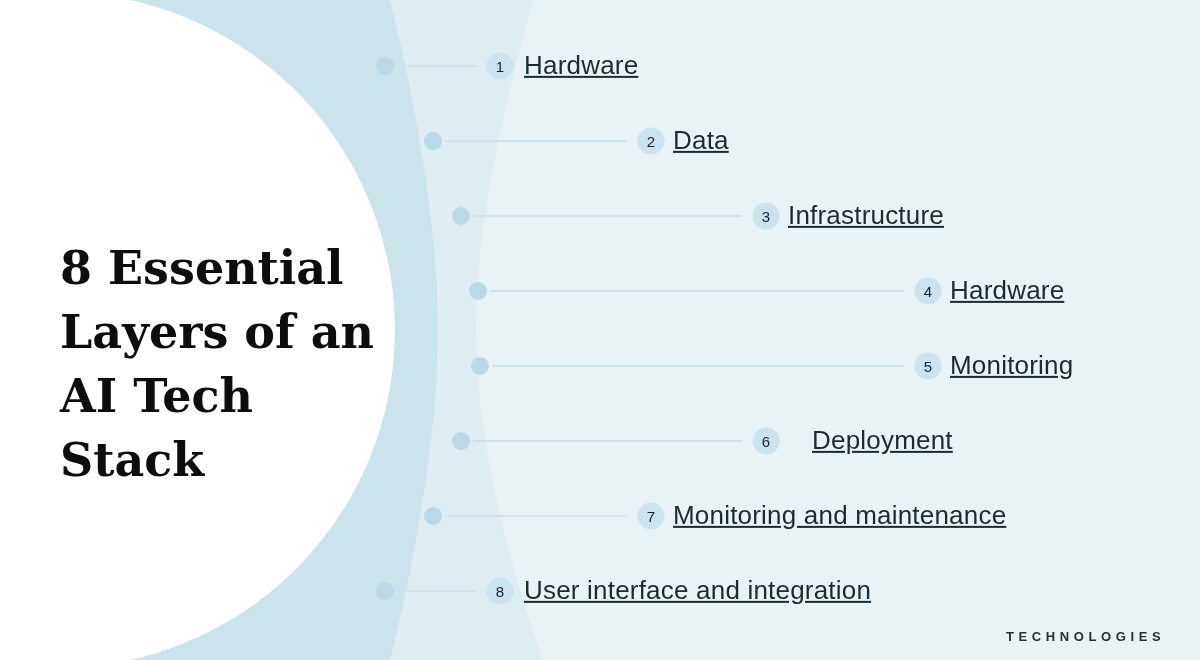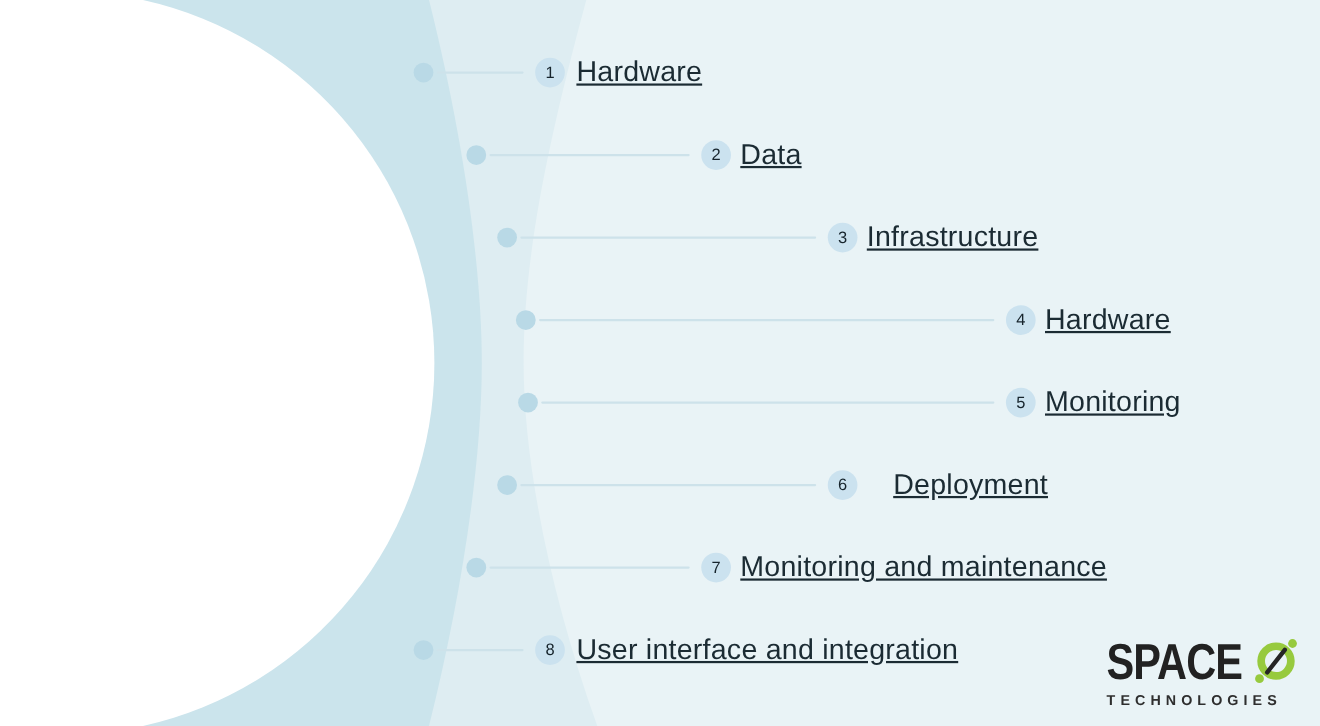--- a/index.html
+++ b/index.html
@@ -73,20 +73,25 @@
 
 <div class="canvas">
 
   <svg class="bg-svg" width="1200" height="660" viewBox="0 0 1200 660" aria-hidden="true">
     <rect x="0" y="0" width="1200" height="660" fill="var(--bg)"></rect>
     <path d="M533,0 C495,140 476,240 476,330 C476,420 500,540 543,660 L0,660 L0,0 Z" fill="var(--band-light)"></path>
     <path d="M390,0 C420,120 438,240 438,330 C438,420 420,540 390,660 L0,660 L0,0 Z" fill="var(--band-medium)"></path>
     <path d="M130,0 A338,338 0 0 1 130,660 L0,660 L0,0 Z" fill="var(--circle-white)"></path>
   </svg>
 
+  <div class="title">
+    <div>8 Essential</div>
+    <div>Layers of an</div>
+    <div>AI Tech Stack</div>
+  </div>
 
   <div class="row" style="top:66px">
     <span class="dot" style="left:376px"></span>
     <span class="connector" style="left:397px;width:79px"></span>
     <span class="badge" style="left:500px">
         <span>1</span>
       </span>
     <span class="label" style="left:524px">Hardware</span>
   </div>
 
@@ -147,25 +152,16 @@
   <div class="row" style="top:591px">
     <span class="dot" style="left:376px"></span>
     <span class="connector" style="left:397px;width:79px"></span>
     <span class="badge" style="left:500px">
         <span>8</span>
       </span>
     <span class="label" style="left:524px">User interface and integration</span>
   </div>
 
   <div class="logo">
-    <div class="logo-top">
-      <span class="logo-word">SPACE</span>
-      <span class="logo-o">
-        <span class="ring"></span>
-        <span class="slash"></span>
-        <span class="nub-tr"></span>
-        <span class="nub-bl"></span>
-      </span>
-    </div>
     <div class="logo-sub">TECHNOLOGIES</div>
   </div>
 
 </div>
 
 </body></html>

